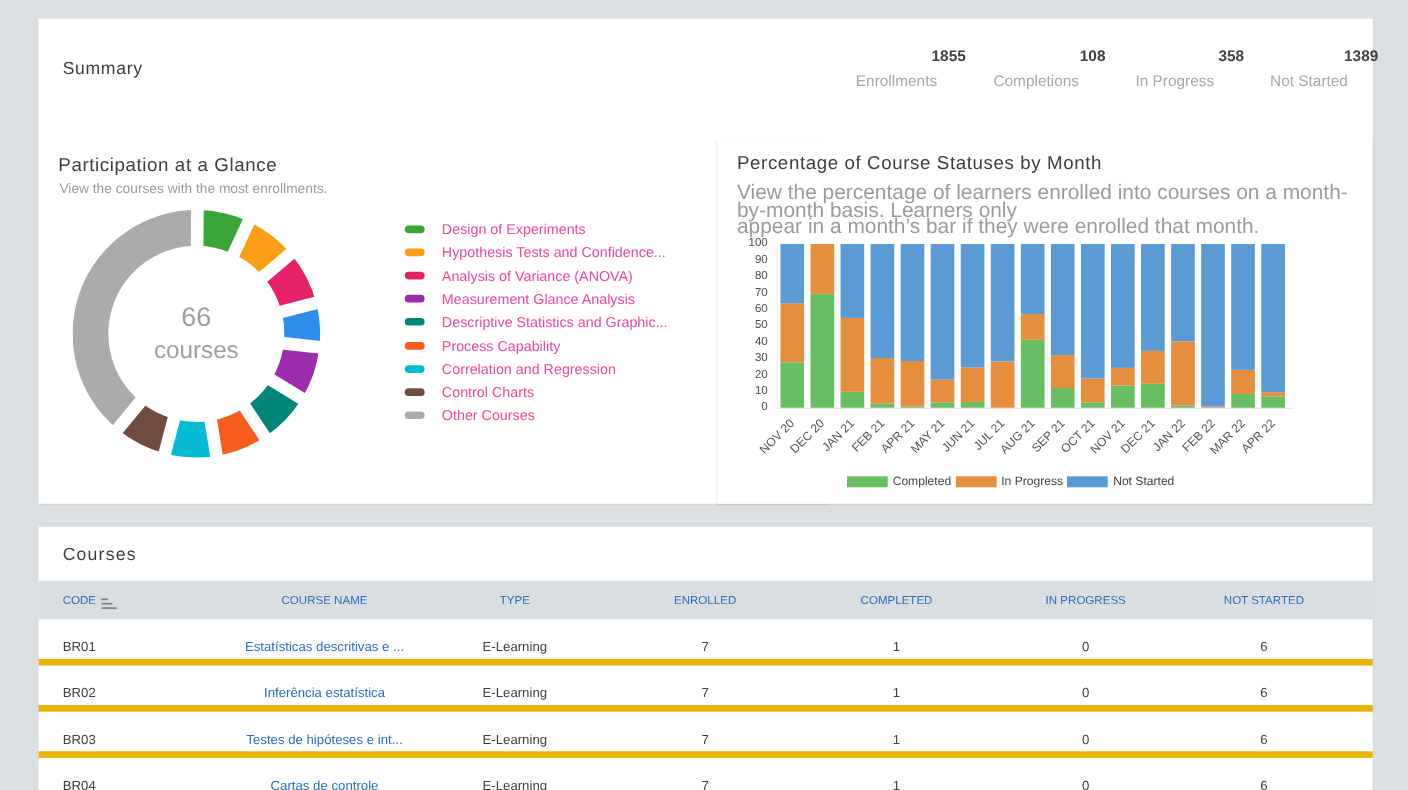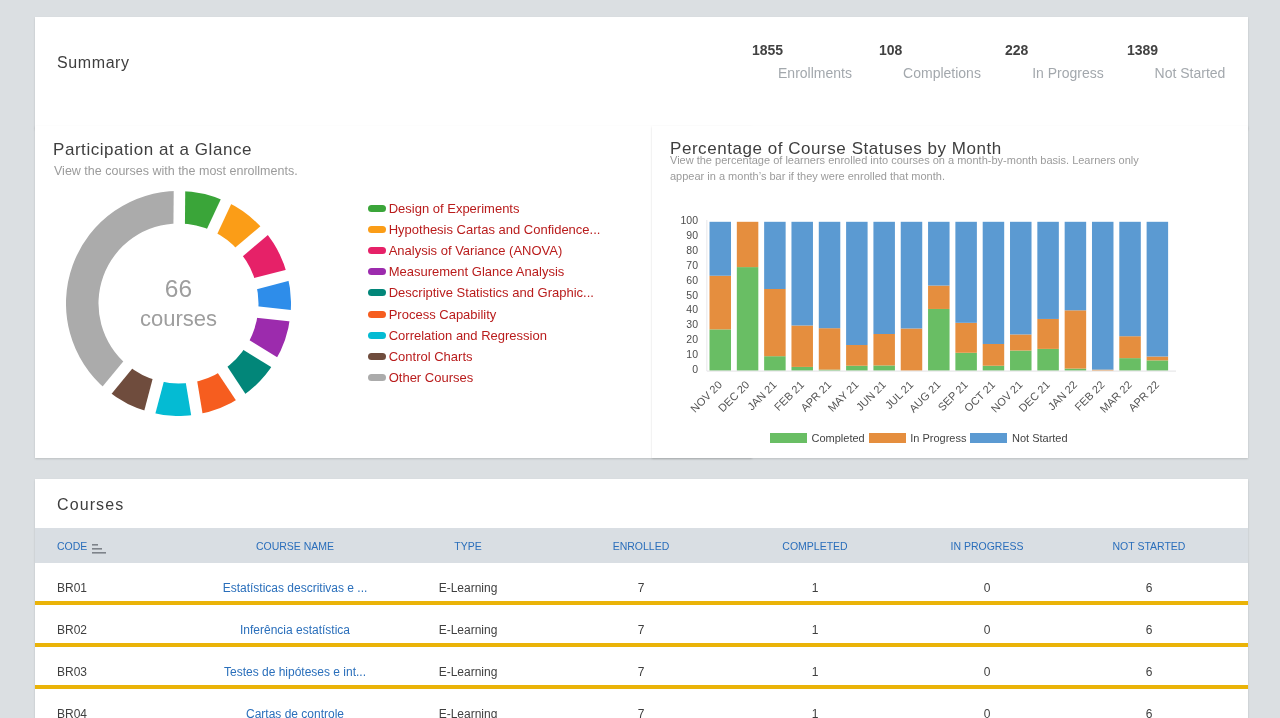--- a/index.html
+++ b/index.html
@@ -1,48 +1,48 @@
 <!DOCTYPE html>
 <html><head><meta charset="utf-8"><style>
 *{margin:0;padding:0;box-sizing:border-box}
 html,body{width:1280px;height:718px;background:#dbdfe2;font-family:"Liberation Sans",sans-serif;overflow:hidden}
 .card{position:absolute;background:#fff;box-shadow:0 1px 2px rgba(0,0,0,.15)}
 .h1{font-size:16px;color:#3e3e3e;letter-spacing:0.6px}
 .sub{font-size:12.5px;color:#9b9b9b}
-.statnum{font-size:14px;font-weight:bold;color:#424242;text-align:left}
+.statnum{font-size:14px;font-weight:bold;color:#424242;text-align:right}
 .statlab{font-size:14px;color:#a3a8ad;text-align:center;margin-top:7px}
 .lrow{height:21.1px;display:flex;align-items:center}
 .pill{width:18px;height:7px;border-radius:3.5px;display:inline-block;margin-left:0.7px}
-.ltxt{font-size:13px;color:#b91c1c;margin-left:3px;white-space:nowrap}
+.ltxt{font-size:13px;color:#ec4899;margin-left:16px;white-space:nowrap}
 .thead{position:absolute;left:0;top:49px;width:1213px;height:35px;background:#d9dee3;
  font-size:10.5px;font-weight:normal;color:#2a6ebb}
 .thead span{position:absolute;top:50%;transform:translateY(-50%);white-space:nowrap}
 .trow span{position:absolute;top:24.5px;transform:translateY(-50%);white-space:nowrap}
-.trow{position:relative;left:0;width:1213px;height:42px;border-bottom:4px solid #eab308;font-size:12px;color:#3f3f3f}
+.trow{position:relative;left:0;width:1213px;height:42px;border-bottom:6px solid #eab308;font-size:12px;color:#3f3f3f}
 .c-code{left:22px}
 .c-name{left:120px;width:280px;text-align:center;color:#2a6fbb}
 .c-type{left:373px;width:120px;text-align:center}
 .c-enr{left:546px;width:120px;text-align:center}
 .c-com{left:720px;width:120px;text-align:center}
 .c-pro{left:892px;width:120px;text-align:center}
 .c-not{left:1054px;width:120px;text-align:center}
 </style></head><body>
 
 <div class="card" style="left:35px;top:17px;width:1213px;height:112px">
   <div class="h1" style="position:absolute;left:22px;top:54.5px;transform:translateY(-100%)">Summary</div>
   <div style="position:absolute;left:717px;top:25px;width:126px">
       <div class="statnum">1855</div>
       <div class="statlab">Enrollments</div>
     </div>
   <div style="position:absolute;left:844px;top:25px;width:126px">
       <div class="statnum">108</div>
       <div class="statlab">Completions</div>
     </div>
   <div style="position:absolute;left:970px;top:25px;width:126px">
-      <div class="statnum">228</div>
+      <div class="statnum">358</div>
       <div class="statlab">In Progress</div>
     </div>
   <div style="position:absolute;left:1092px;top:25px;width:126px">
       <div class="statnum">1389</div>
       <div class="statlab">Not Started</div>
     </div>
 </div>
 
 <div class="card" style="left:35px;top:126px;width:717px;height:332px">
   <div class="h1" style="position:absolute;left:18px;top:14px;font-size:17px;letter-spacing:0.55px">Participation at a Glance</div>
@@ -70,21 +70,21 @@
       <line x1="64.16" y1="171.14" x2="38.71" y2="202.01" stroke="#fff" stroke-width="11.5"></line>
     </svg>
   <div style="position:absolute;left:31px;top:149px;width:225px;text-align:center;font-size:22px;color:#9e9e9e;line-height:28.5px"><span style="font-size:24.5px">66</span><br>courses</div>
   <div style="position:absolute;left:332px;top:72px">
       <div class="lrow">
         <span class="pill" style="background:#3aa539"></span>
         <span class="ltxt">Design of Experiments</span>
       </div>
       <div class="lrow">
         <span class="pill" style="background:#fb9d17"></span>
-        <span class="ltxt">Hypothesis Cartas and Confidence...</span>
+        <span class="ltxt">Hypothesis Tests and Confidence...</span>
       </div>
       <div class="lrow">
         <span class="pill" style="background:#e62168"></span>
         <span class="ltxt">Analysis of Variance (ANOVA)</span>
       </div>
       <div class="lrow">
         <span class="pill" style="background:#9c2bad"></span>
         <span class="ltxt">Measurement Glance Analysis</span>
       </div>
       <div class="lrow">
@@ -105,21 +105,21 @@
       </div>
       <div class="lrow">
         <span class="pill" style="background:#ababab"></span>
         <span class="ltxt">Other Courses</span>
       </div>
     </div>
 </div>
 
 <div class="card" style="left:652px;top:126px;width:596px;height:332px">
   <div class="h1" style="position:absolute;left:18px;top:13px;font-size:17px;letter-spacing:0.55px">Percentage of Course Statuses by Month</div>
-  <div class="sub" style="position:absolute;left:18px;top:27px;width:575px;line-height:15.5px;font-size:11px">View the percentage of learners enrolled into courses on a month-by-month basis. Learners only<br>appear in a month’s bar if they were enrolled that month.</div>
+  <div class="sub" style="position:absolute;left:18px;top:42px;width:575px;line-height:15.5px;font-size:19px">View the percentage of learners enrolled into courses on a month-by-month basis. Learners only<br>appear in a month’s bar if they were enrolled that month.</div>
   <svg style="position:absolute;left:0;top:0" width="596" height="332" viewBox="0 0 596 332" font-family="Liberation Sans, sans-serif">
       <rect x="57.50" y="203.38" width="21.5" height="41.42" fill="#69be64"></rect>
       <rect x="57.50" y="149.74" width="21.5" height="53.64" fill="#e58e3e"></rect>
       <rect x="57.50" y="95.80" width="21.5" height="53.94" fill="#5b9ad2"></rect>
       <rect x="84.82" y="141.10" width="21.5" height="103.70" fill="#69be64"></rect>
       <rect x="84.82" y="95.80" width="21.5" height="45.30" fill="#e58e3e"></rect>
       <rect x="112.14" y="230.20" width="21.5" height="14.60" fill="#69be64"></rect>
       <rect x="112.14" y="163.00" width="21.5" height="67.20" fill="#e58e3e"></rect>
       <rect x="112.14" y="95.80" width="21.5" height="67.20" fill="#5b9ad2"></rect>
       <rect x="139.46" y="240.93" width="21.5" height="3.87" fill="#69be64"></rect>

